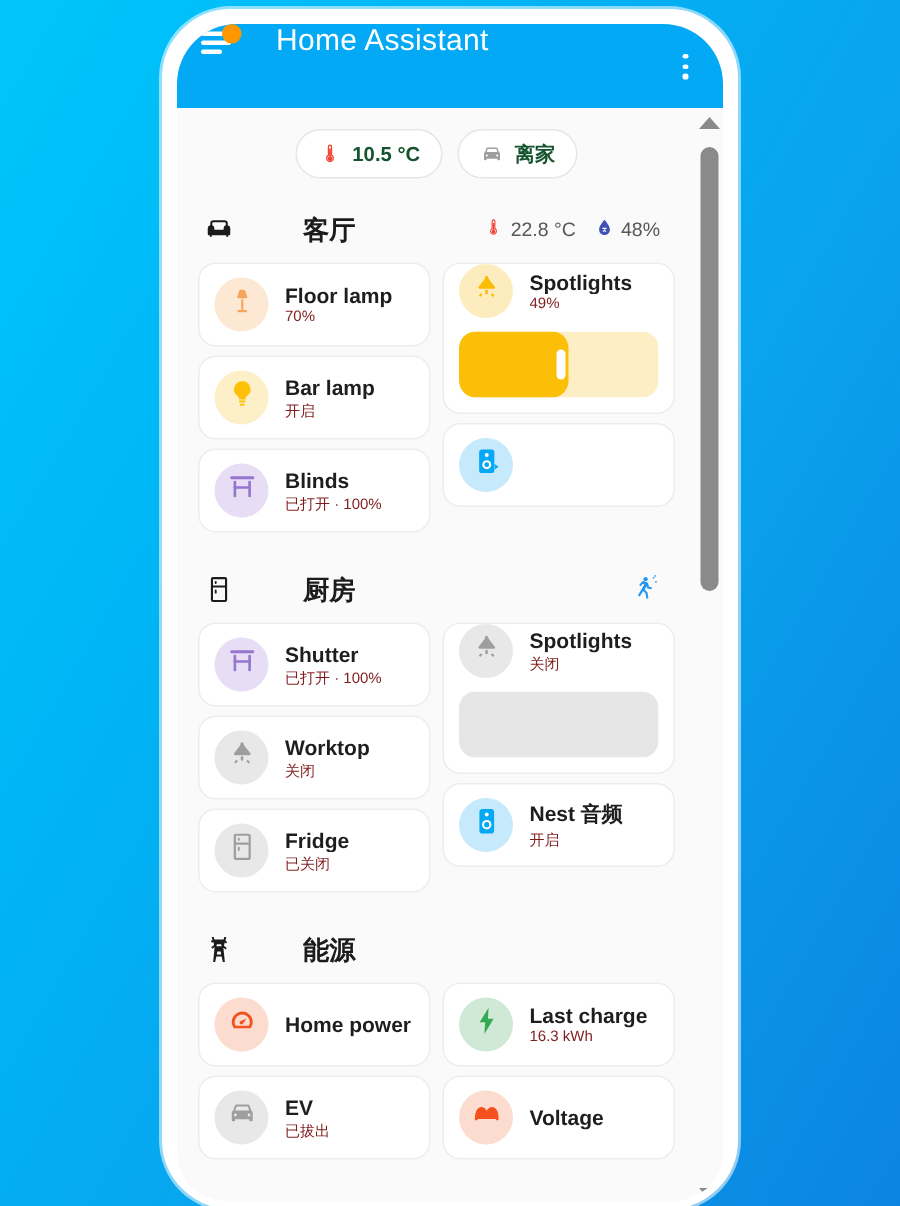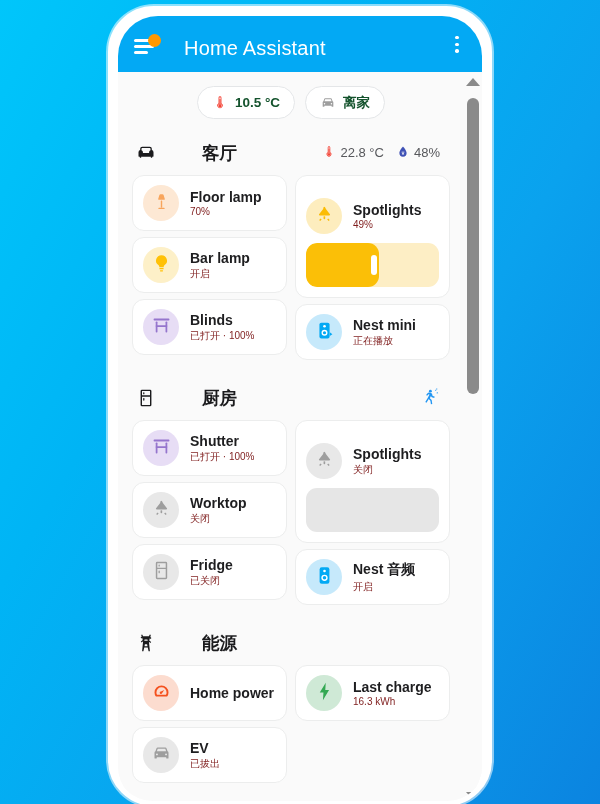--- a/index.html
+++ b/index.html
@@ -34,22 +34,22 @@
     display: flex;
     flex-direction: column;
   }
 
   
   #app-bar {
     flex: 0 0 auto;
     height: 56px;
     background: #03a9f4;
     display: flex;
-    align-items: flex-end;
-    padding: 0 8px 12px 14px;
+    align-items: flex-start;
+    padding: 0 8px 0 14px;
     position: relative;
   }
   .menu-btn { position: relative; width: 30px; height: 26px; cursor: pointer; }
   .menu-btn .bar {
     position: absolute; left: 2px; height: 2.6px; background: #fff; border-radius: 2px;
   }
   .menu-btn .bar.b1 { top: 5px;  width: 20px; }
   .menu-btn .bar.b2 { top: 11px; width: 20px; }
   .menu-btn .bar.b3 { top: 17px; width: 14px; }
   .menu-dot {
@@ -164,21 +164,21 @@
   .tile-state {
     font-size: 10px; color: #7f1d1d; font-weight: 400;
     white-space: nowrap; overflow: hidden; text-overflow: ellipsis;
   }
 
   
   .light-card {
     background: #fff;
     border: 1px solid #eceded;
     border-radius: 12px;
-    padding: 22px 10px 10px 10px;
+    padding: 0 10px 10px 10px;
     display: flex;
     flex-direction: column;
     gap: 9px;
     cursor: pointer;
   }
   .light-card .head { display: flex; align-items: center; gap: 11px; }
   .slider {
     position: relative;
     height: 44px;
     border-radius: 11px;
@@ -367,24 +367,20 @@
                   <div class="tile">
                     <div class="tile-icon" style="background:#c6e9fb">
                       <span><svg width="21" height="21" viewBox="0 0 24 24" fill="#03a9f4">
                           <rect x="6.2" y="3" width="11.6" height="18" rx="2.2"></rect>
                           <circle cx="12" cy="7.2" r="1.5" fill="#ffffff"></circle>
                           <circle cx="12" cy="14.6" r="3.4" fill="#ffffff"></circle>
                           <circle cx="12" cy="14.6" r="1.8"></circle>
                           <path d="M18 14.1l3 2.1-3 2.1z"></path>
                         </svg></span>
                     </div>
-                    <div class="tile-text">
-                      <div class="tile-name">Nest mini</div>
-                      <div class="tile-state">正在播放</div>
-                    </div>
                   </div>
                 </div>
               </div>
             </div>
             <div>
               <div class="area-head">
                 <span class="ico">
                   <svg width="20" height="20" viewBox="0 0 24 24" fill="#1b1b1d">
                     <path d="M16.8 2H7.2A1.7 1.7 0 0 0 5.5 3.7v16.6A1.7 1.7 0 0 0 7.2 22h9.6a1.7 1.7 0 0 0 1.7-1.7V3.7A1.7 1.7 0 0 0 16.8 2zm0 18.3H7.2v-9.9h9.6zm0-11.5H7.2V3.7h9.6z"></path>
                     <rect x="8.6" y="5.1" width="1.5" height="2.4" rx=".7"></rect>
@@ -519,20 +515,30 @@
                     <div class="tile-icon" style="background:#cfe9d6">
                       <span><svg width="21" height="21" viewBox="0 0 24 24" fill="#34a853">
                           <path d="M13.4 2 6.6 13.2h4.2L10.2 22l7-11.6h-4.3z"></path>
                         </svg></span>
                     </div>
                     <div class="tile-text">
                       <div class="tile-name">Last charge</div>
                       <div class="tile-state">16.3 kWh</div>
                     </div>
                   </div>
+                  <div class="tile">
+                    <div class="tile-icon" style="background:#fcdccf">
+                      <span><svg width="21" height="21" viewBox="0 0 24 24" fill="#f4511e" stroke="#f4511e" stroke-width="2.2" stroke-linecap="round">
+                          <path d="M4 16c0-5 1.7-8 4-8s4 3 4 8c0-5 1.7-8 4-8s4 3 4 8"></path>
+                        </svg></span>
+                    </div>
+                    <div class="tile-text">
+                      <div class="tile-name">Voltage</div>
+                    </div>
+                  </div>
                 </div>
               </div>
             </div>
           </div>
       </div>
 
       <div id="scrollbar">
         <div class="arrow up"></div>
         <div class="thumb"></div>
         <div class="arrow down"></div>

